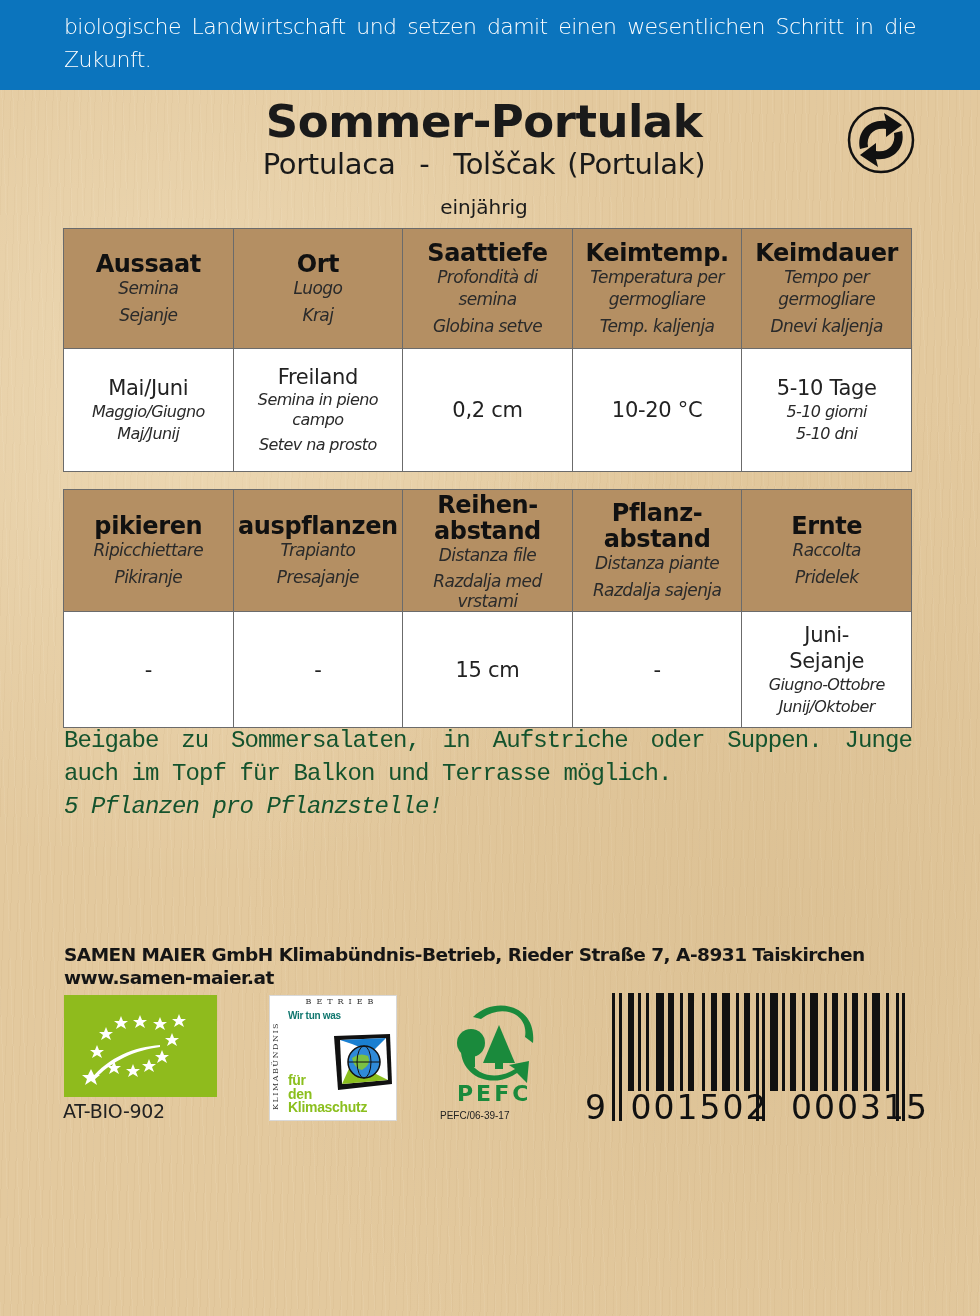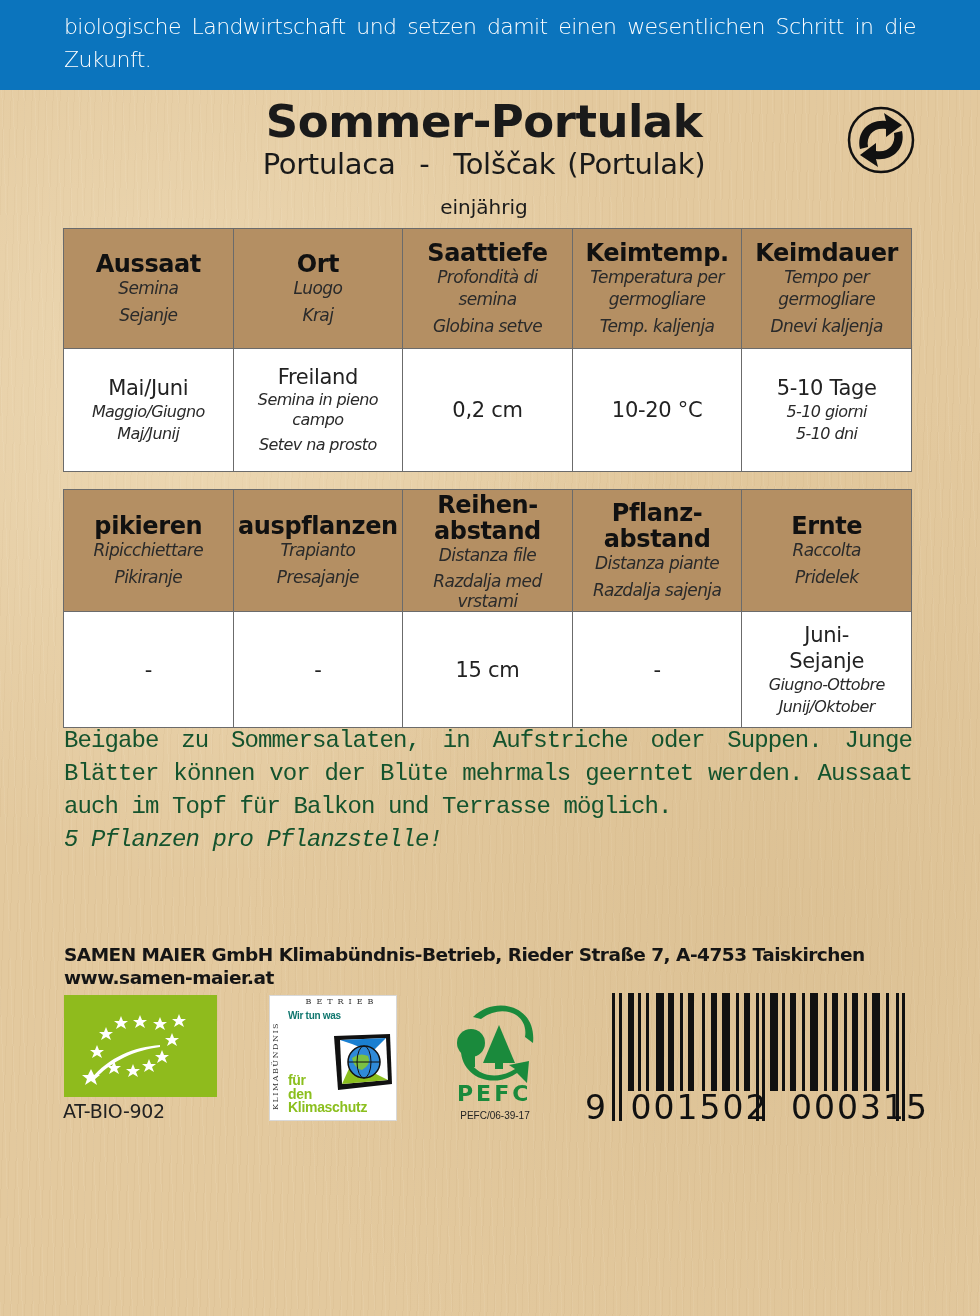--- a/index.html
+++ b/index.html
@@ -184,21 +184,21 @@
     }
     .klima-fuer {
       position: absolute; left: 18px; top: 78px; width: 108px;
       font-family: "Liberation Sans", sans-serif; font-weight: bold;
       font-size: 14px; line-height: 13.5px; color: #8bbf1e; letter-spacing: -0.3px;
     }
     .klima-globe { position: absolute; left: 62px; top: 36px; width: 62px; height: 60px; }
 
     .pefc-logo { position: absolute; left: 445px; top: 995px; width: 100px; height: 112px; }
     .pefc-code {
-      position: absolute; left: 440px; top: 1110px; width: 110px; text-align: center;
+      position: absolute; left: 440px; top: 1110px; width: 110px; 
       font-family: "Liberation Sans", sans-serif; font-size: 10px; color: #222;
     }
 
     .barcode { position: absolute; left: 612px; top: 993px; width: 296px; height: 130px; }
     .barcode-digits {
       position: absolute; left: 585px; top: 1088px;
       font-family: "DejaVu Sans", sans-serif; font-size: 33px; line-height: 40px; color: #111;
       letter-spacing: 2px;
     }
   </style>
@@ -323,27 +323,26 @@
       <span class="v-main">Sejanje</span>
       <span class="v-sub">Giugno-Ottobre</span>
       <span class="v-sub">Junij/Oktober</span>
     </td>
   </tr>
 </tbody>
   </table>
 
 <div class="desc">
   <span class="line justify">Beigabe zu Sommersalaten, in Aufstriche oder Suppen. Junge</span>
-  <span class="line justify">Blätter können vor der Blüte mehrmals geerntet werden. Aussaat</span>
   <span class="line">auch im Topf für Balkon und Terrasse möglich.</span>
   <span class="line note">5 Pflanzen pro Pflanzstelle!</span>
 </div>
 
 <div class="company">
-  <span>SAMEN MAIER GmbH Klimabündnis-Betrieb, Rieder Straße 7, A-4753 Taiskirchen</span>
+  <span>SAMEN MAIER GmbH Klimabündnis-Betrieb, Rieder Straße 7, A-8931 Taiskirchen</span>
   <span>www.samen-maier.at</span>
 </div>
 
 <div class="eu-logo">
   <svg width="153" height="102" viewBox="0 0 153 102">
     <g fill="#ffffff">
       <polygon points="57,21 59,26 64,26 60,29 62,34 57,31 52,34 54,29 50,26 55,26"></polygon>
       <polygon points="76,20 78,25 83,25 79,28 81,33 76,30 71,33 73,28 69,25 74,25"></polygon>
       <polygon points="96,22 98,27 103,27 99,30 101,35 96,32 91,35 93,30 89,27 94,27"></polygon>
       <polygon points="115,19 117,24 122,24 118,27 120,32 115,29 110,32 112,27 108,24 113,24"></polygon>

